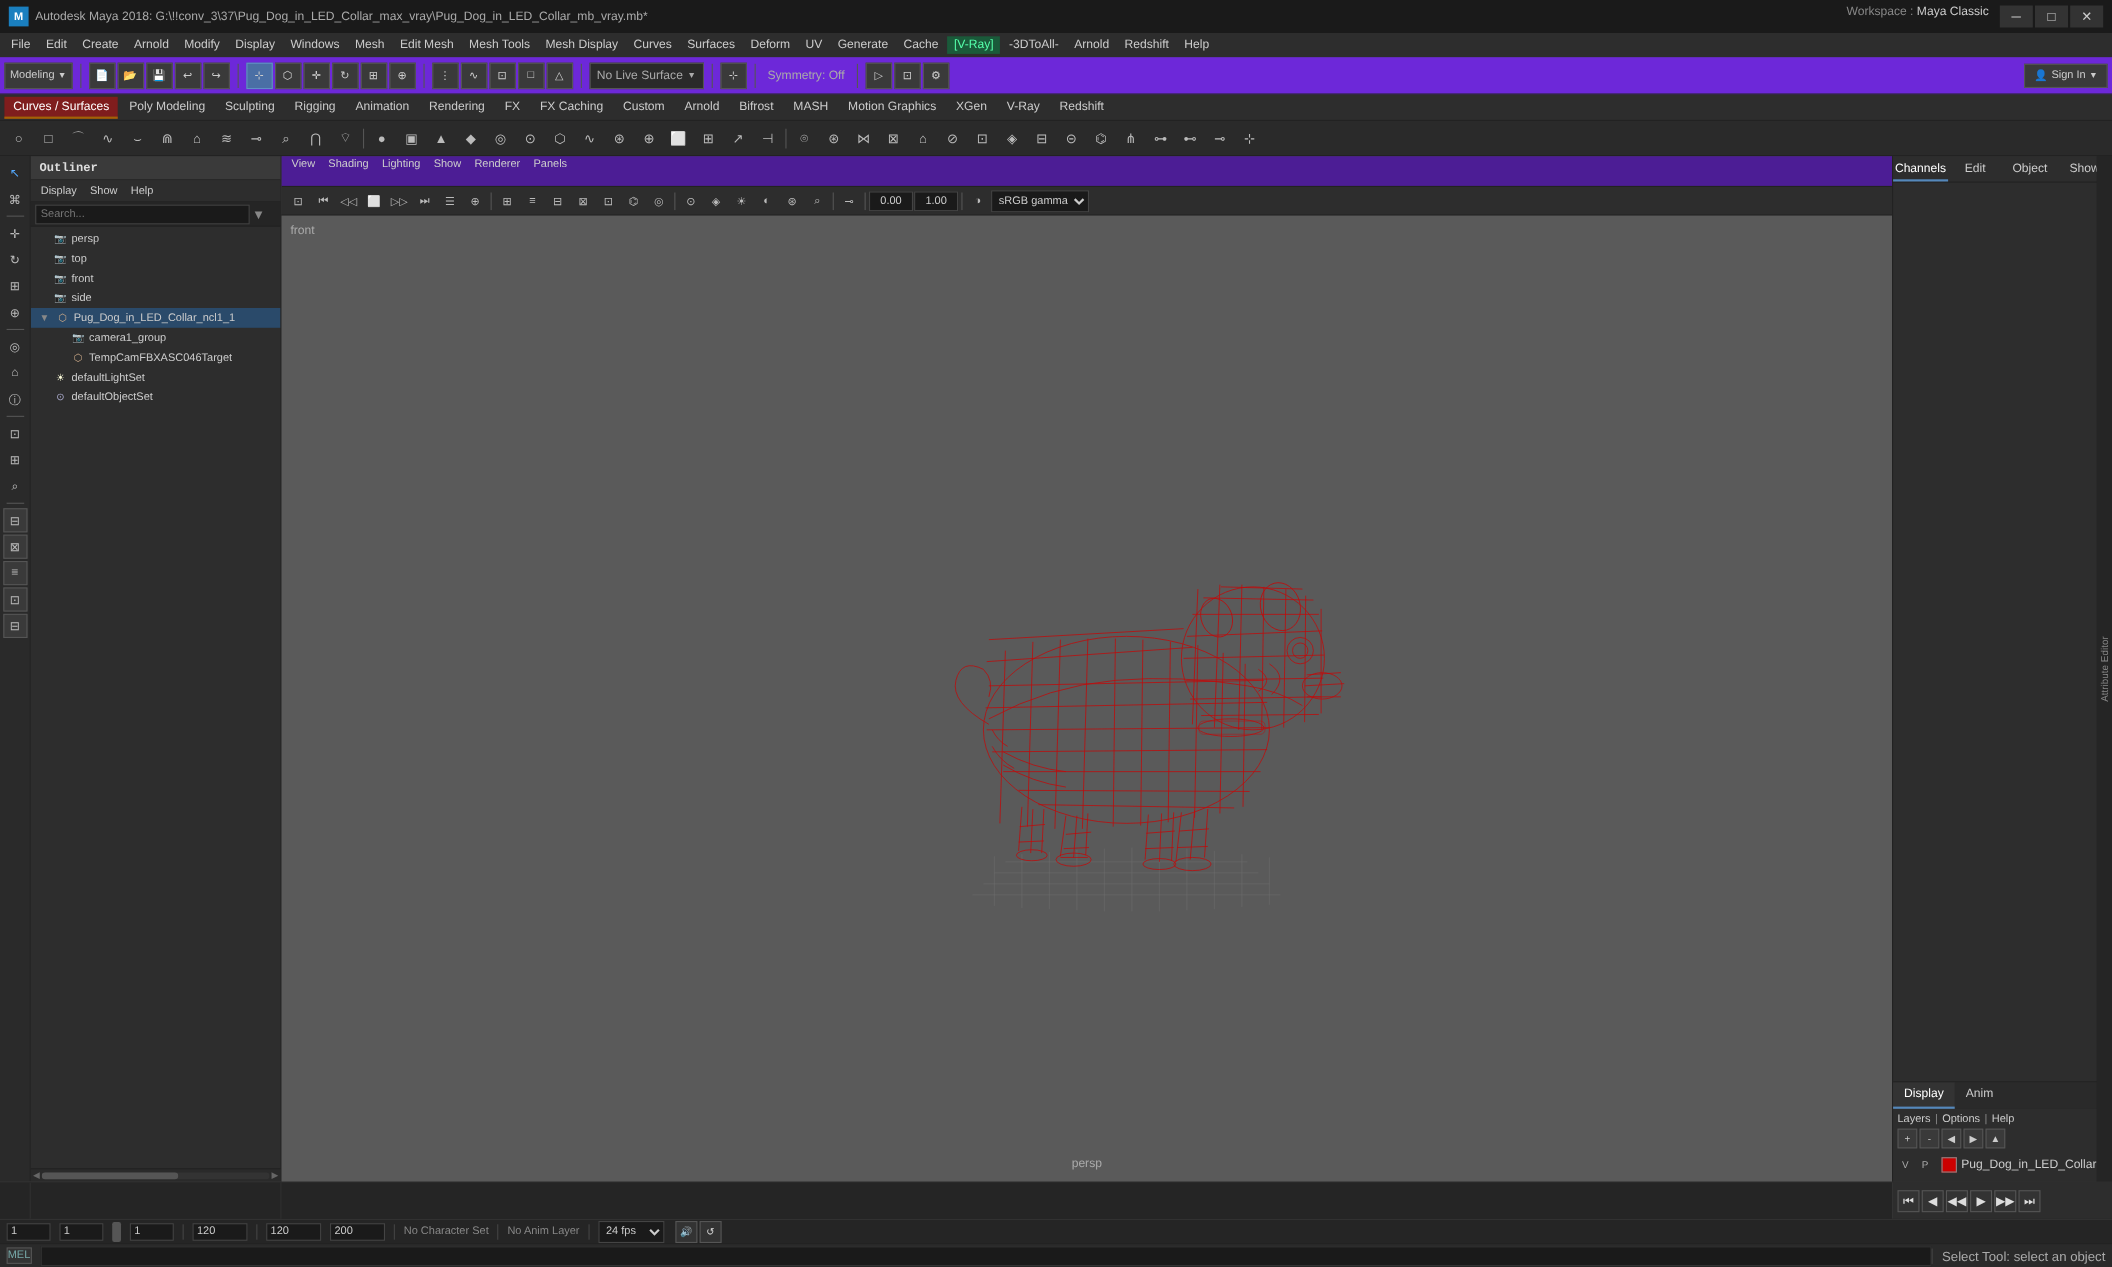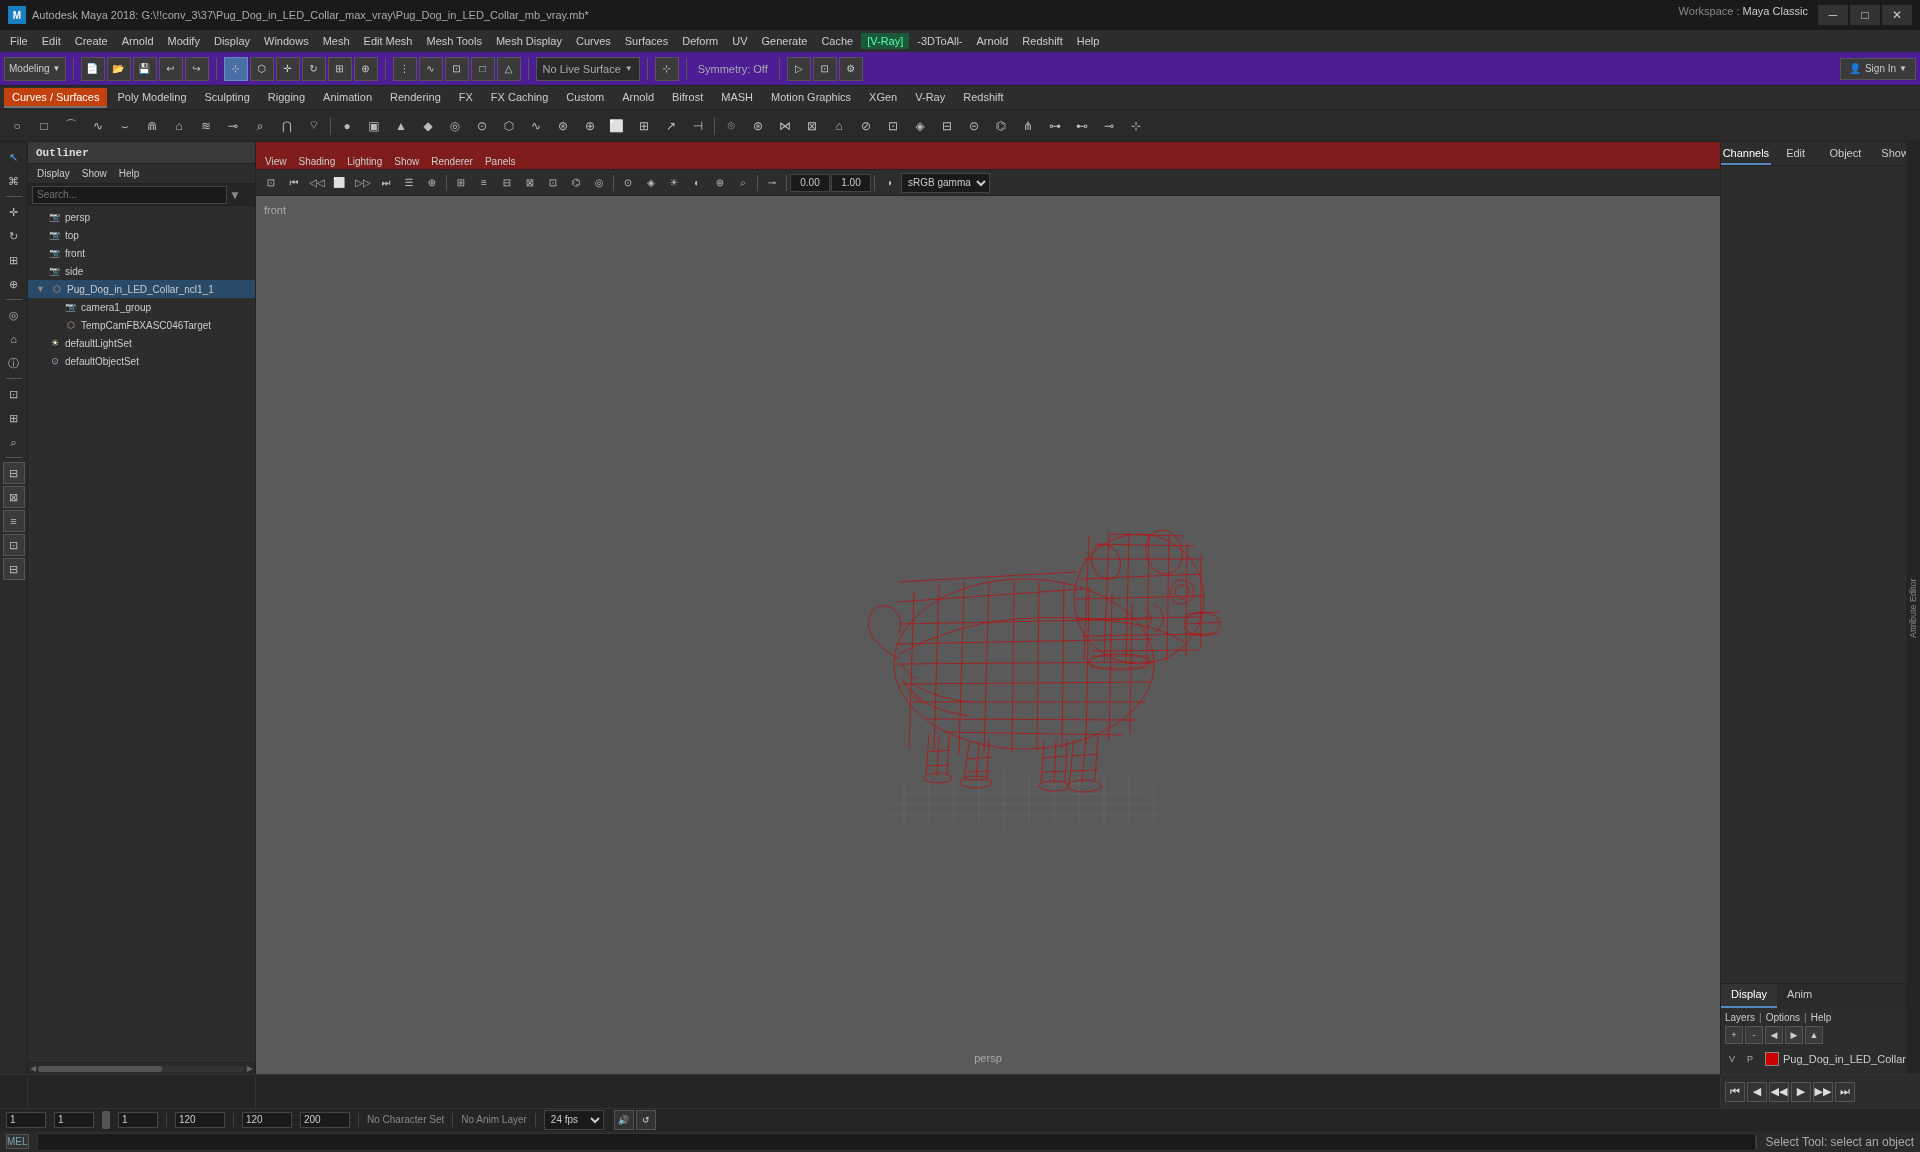--- a/index.html
+++ b/index.html
@@ -72,21 +72,21 @@
       padding: 2px 6px;
       color: #ccc;
       font-size: 11px;
       cursor: pointer;
       white-space: nowrap;
     }
 
     
     #toolbar {
       height: 34px;
-      background: #4c1d95;
+      background: #6d28d9;
       display: flex;
       align-items: center;
       padding: 0 4px;
       gap: 4px;
       border-bottom: 1px solid #222;
     }
     .toolbar-section {
       display: flex;
       align-items: center;
       gap: 2px;
@@ -151,22 +151,22 @@
     .tab-item {
       padding: 3px 8px;
       color: #ccc;
       font-size: 11px;
       cursor: pointer;
       border-bottom: 2px solid transparent;
       white-space: nowrap;
     }
     .tab-item.active {
       color: #fff;
-      border-bottom: 2px solid #737373;
-      background: #c2410c;
+      border-bottom: 2px solid #a16207;
+      background: #7f1d1d;
     }
 
     
     #icon-toolbar {
       height: 32px;
       background: #2a2a2a;
       display: flex;
       align-items: center;
       padding: 0 4px;
       gap: 1px;
@@ -318,23 +318,23 @@
     
     #viewport-area {
       flex: 1;
       display: flex;
       flex-direction: column;
       background: #3c3c3c;
       position: relative;
     }
     #viewport-toolbar {
       height: 28px;
-      background: #7f1d1d;
-      display: flex;
-      align-items: flex-end;
+      background: #4c1d95;
+      display: flex;
+      align-items: flex-start;
       padding: 0 4px;
       gap: 2px;
       border-bottom: 1px solid #222;
     }
     .vp-menu {
       padding: 2px 5px;
       color: #ccc;
       font-size: 10px;
       cursor: pointer;
     }

